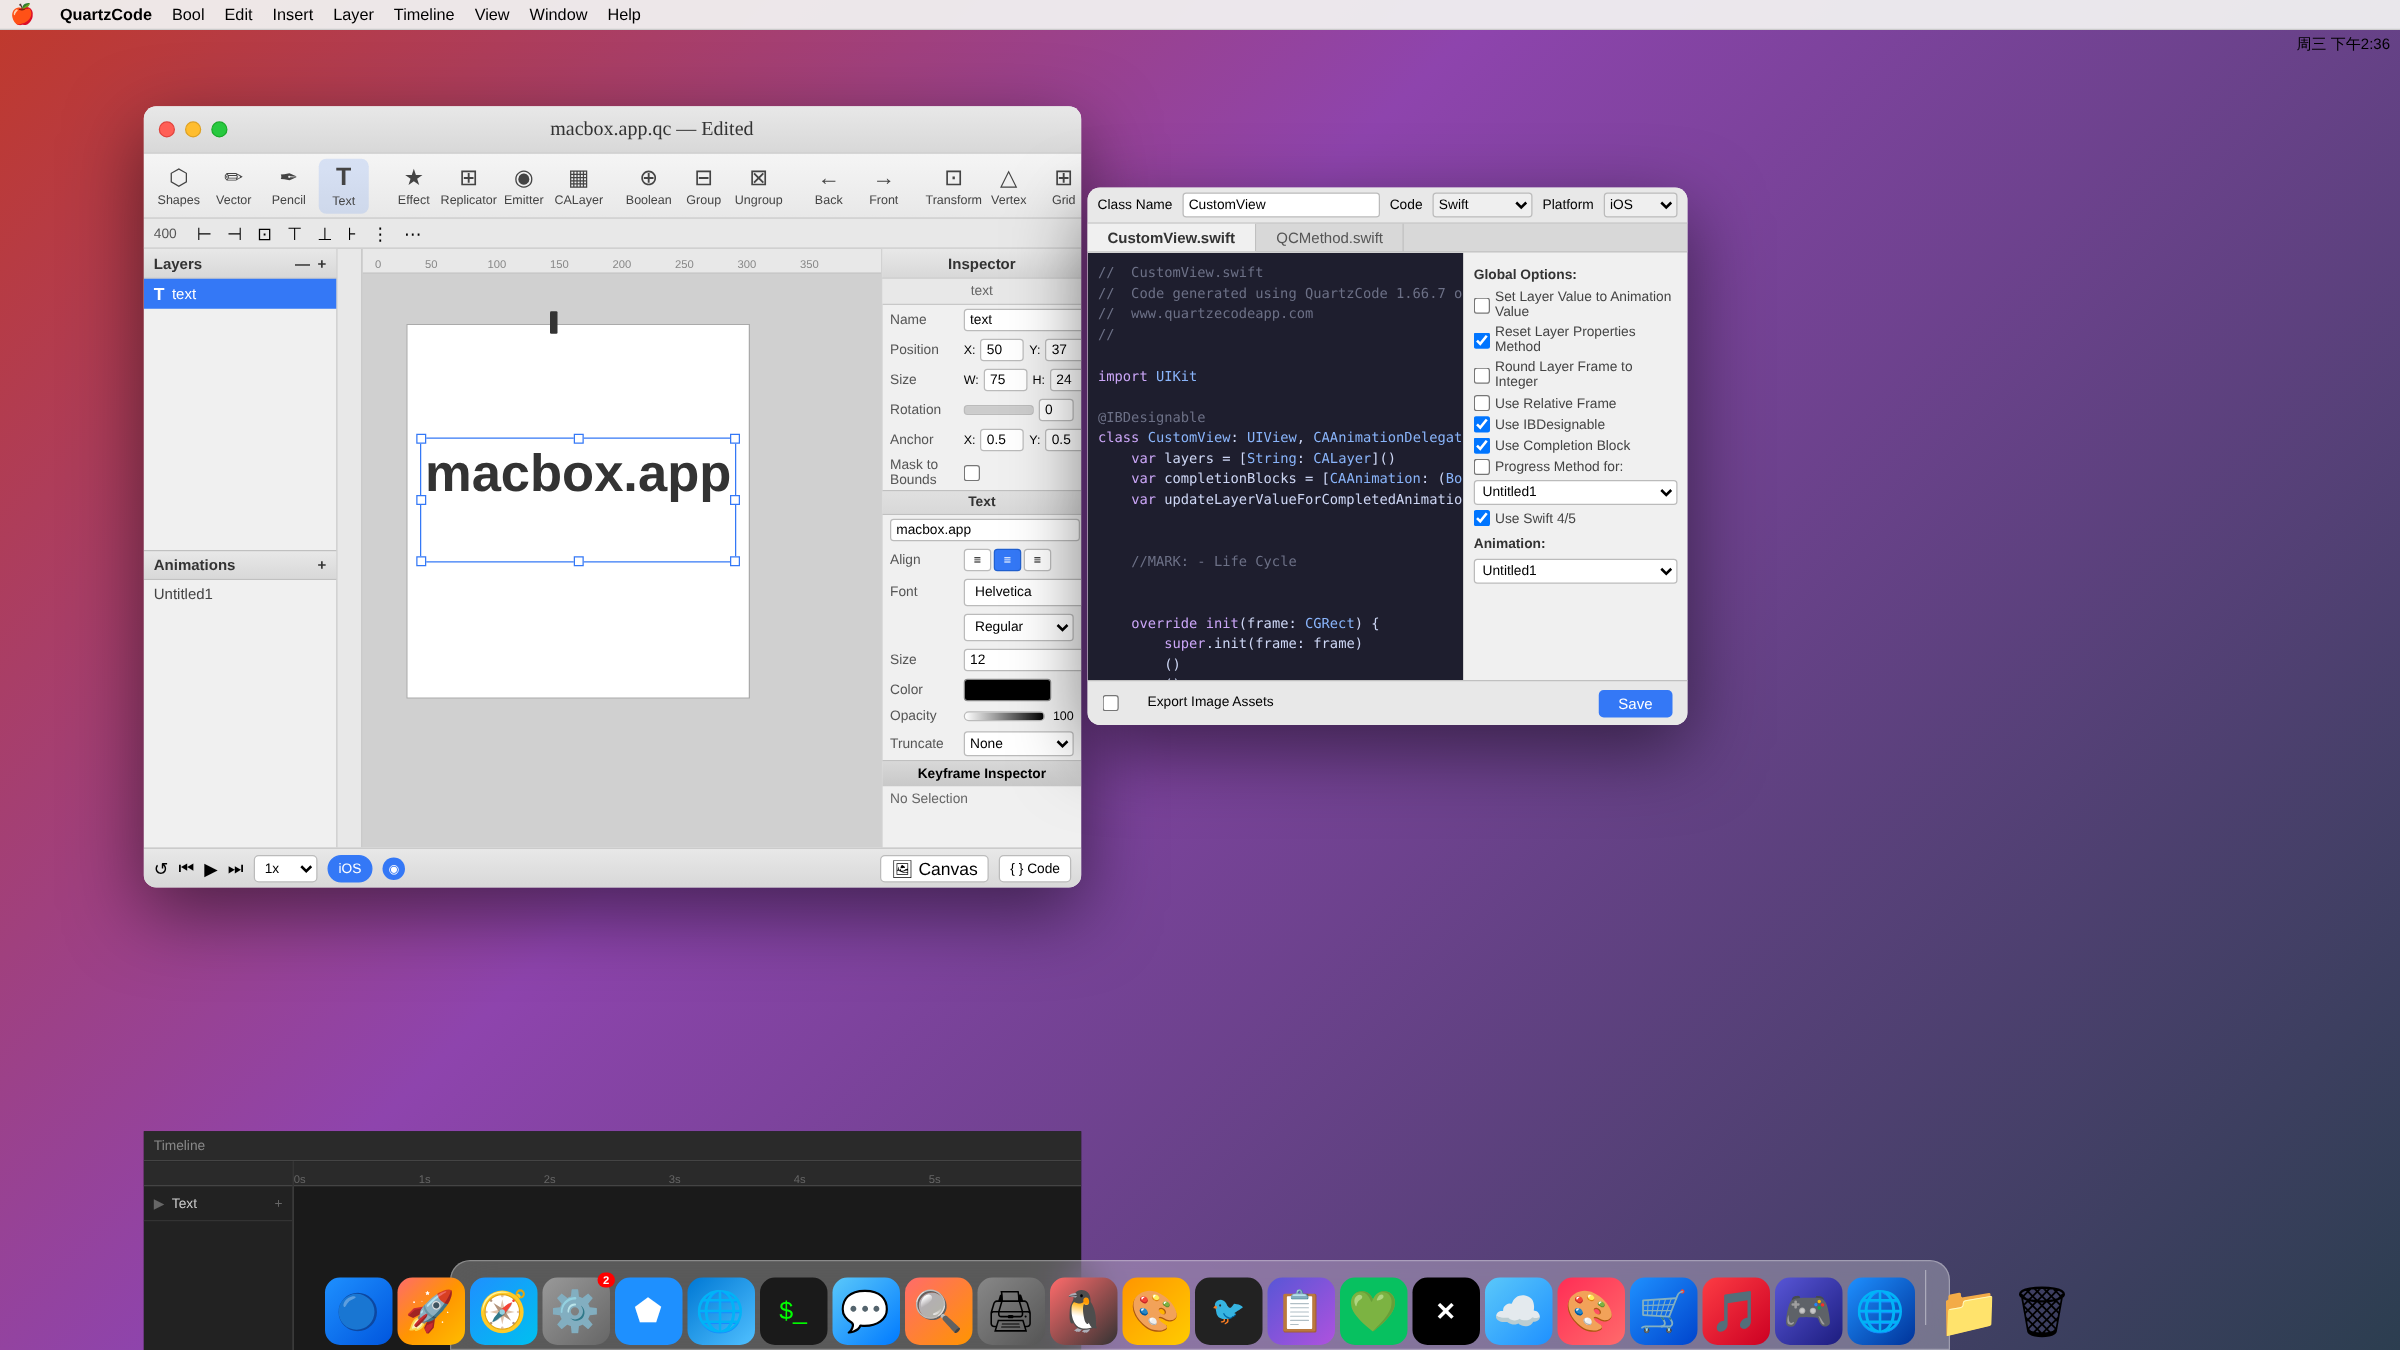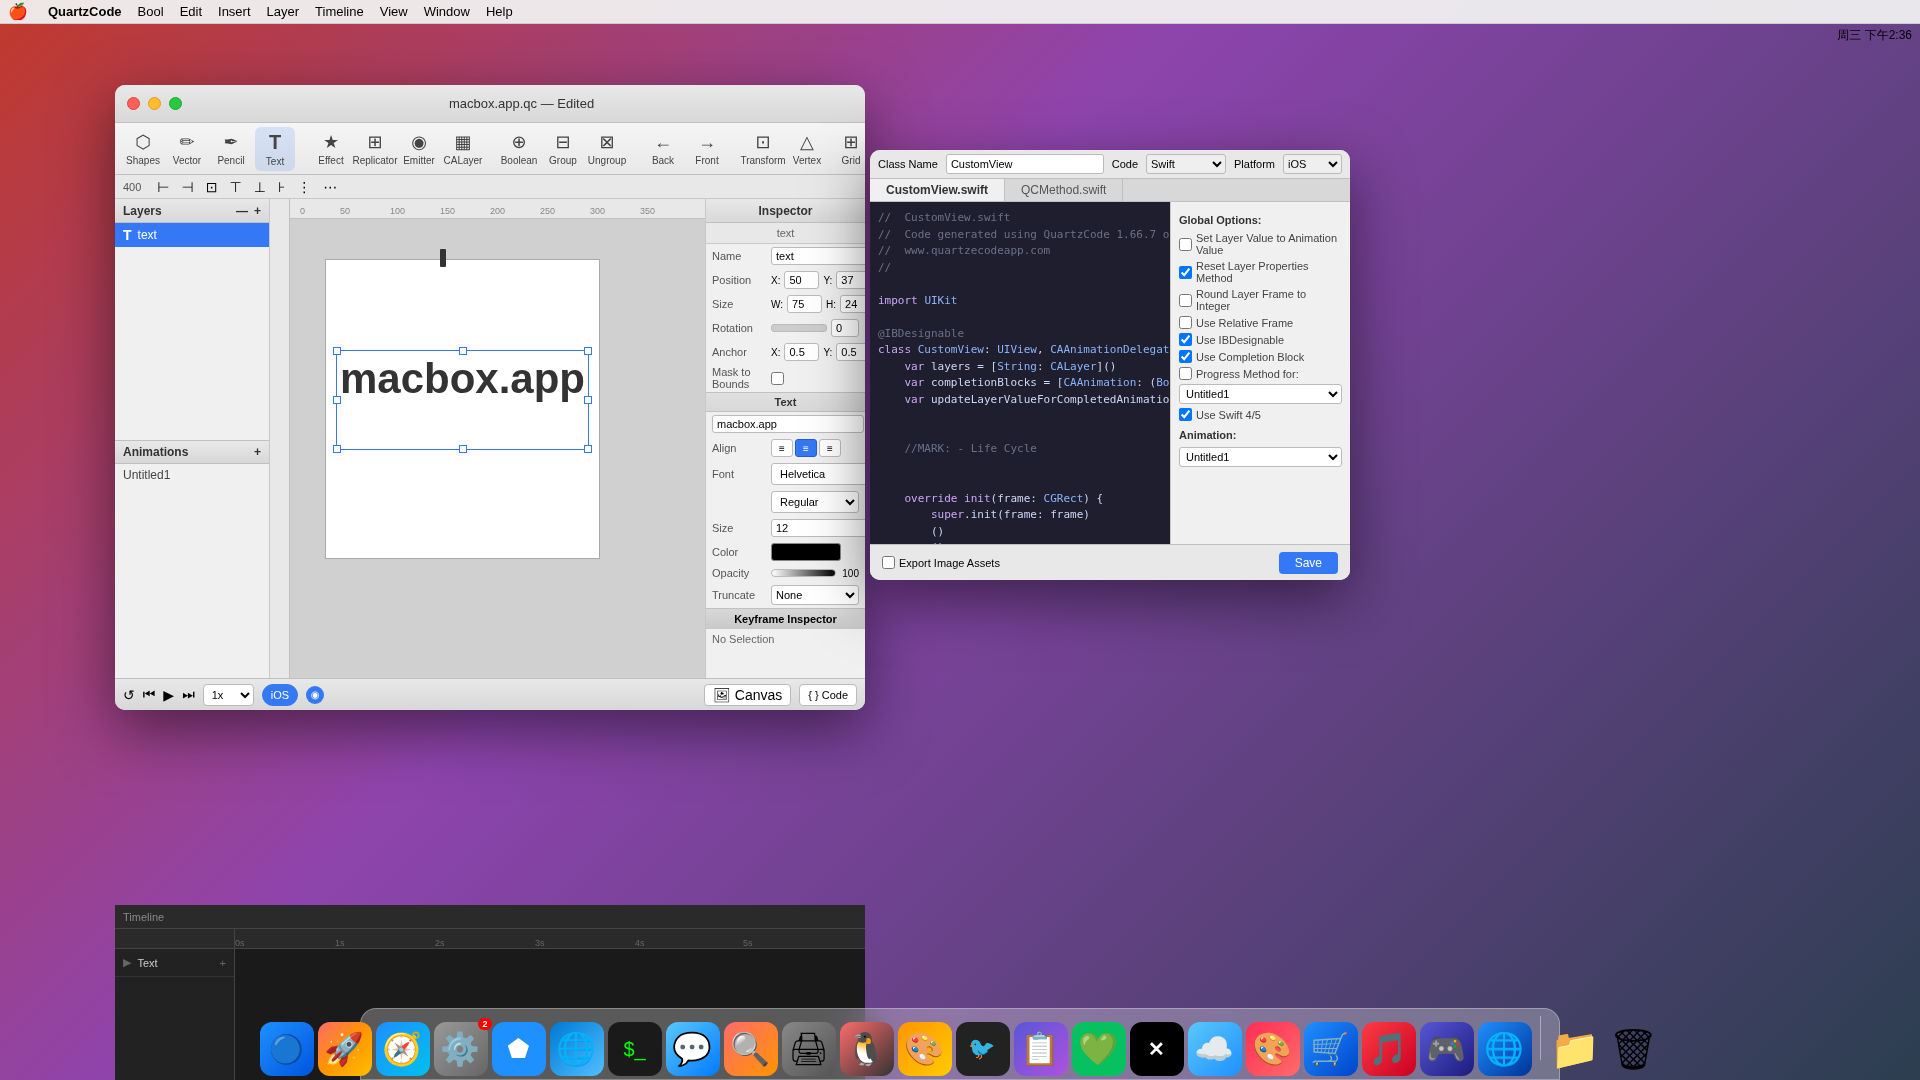--- a/index.html
+++ b/index.html
@@ -57,22 +57,23 @@
       width: 13px; height: 13px;
       border-radius: 50%;
       cursor: pointer;
     }
     .tl-red { background: #ff5f56; border: 1px solid #e0443e; }
     .tl-yellow { background: #ffbd2e; border: 1px solid #dea123; }
     .tl-green { background: #27c93f; border: 1px solid #1aab29; }
     .window-title {
       flex: 1;
       text-align: center;
-      font-size: 13px;
+      font-size: 16px;
       color: #333;
+      font-family: Liberation Serif, serif;
     }
 
     
     .toolbar {
       height: 52px;
       background: linear-gradient(to bottom, #f5f5f5, #e8e8e8);
       border-bottom: 1px solid #c0c0c0;
       display: flex;
       align-items: center;
       padding: 0 8px;
@@ -564,21 +565,21 @@
     .code-footer {
       height: 36px;
       background: #e8e8e8;
       border-top: 1px solid #c0c0c0;
       display: flex;
       align-items: center;
       justify-content: space-between;
       padding: 0 12px;
       flex-shrink: 0;
     }
-    .code-footer-left { display: flex; align-items: center; gap: 4px; font-size: 11px; }
+    .code-footer-left { display: flex; gap: 23px; font-size: 11px; }
     .save-btn {
       height: 22px;
       padding: 0 16px;
       background: #3478f6;
       color: white;
       border: none;
       border-radius: 4px;
       font-size: 12px;
       cursor: pointer;
     }

